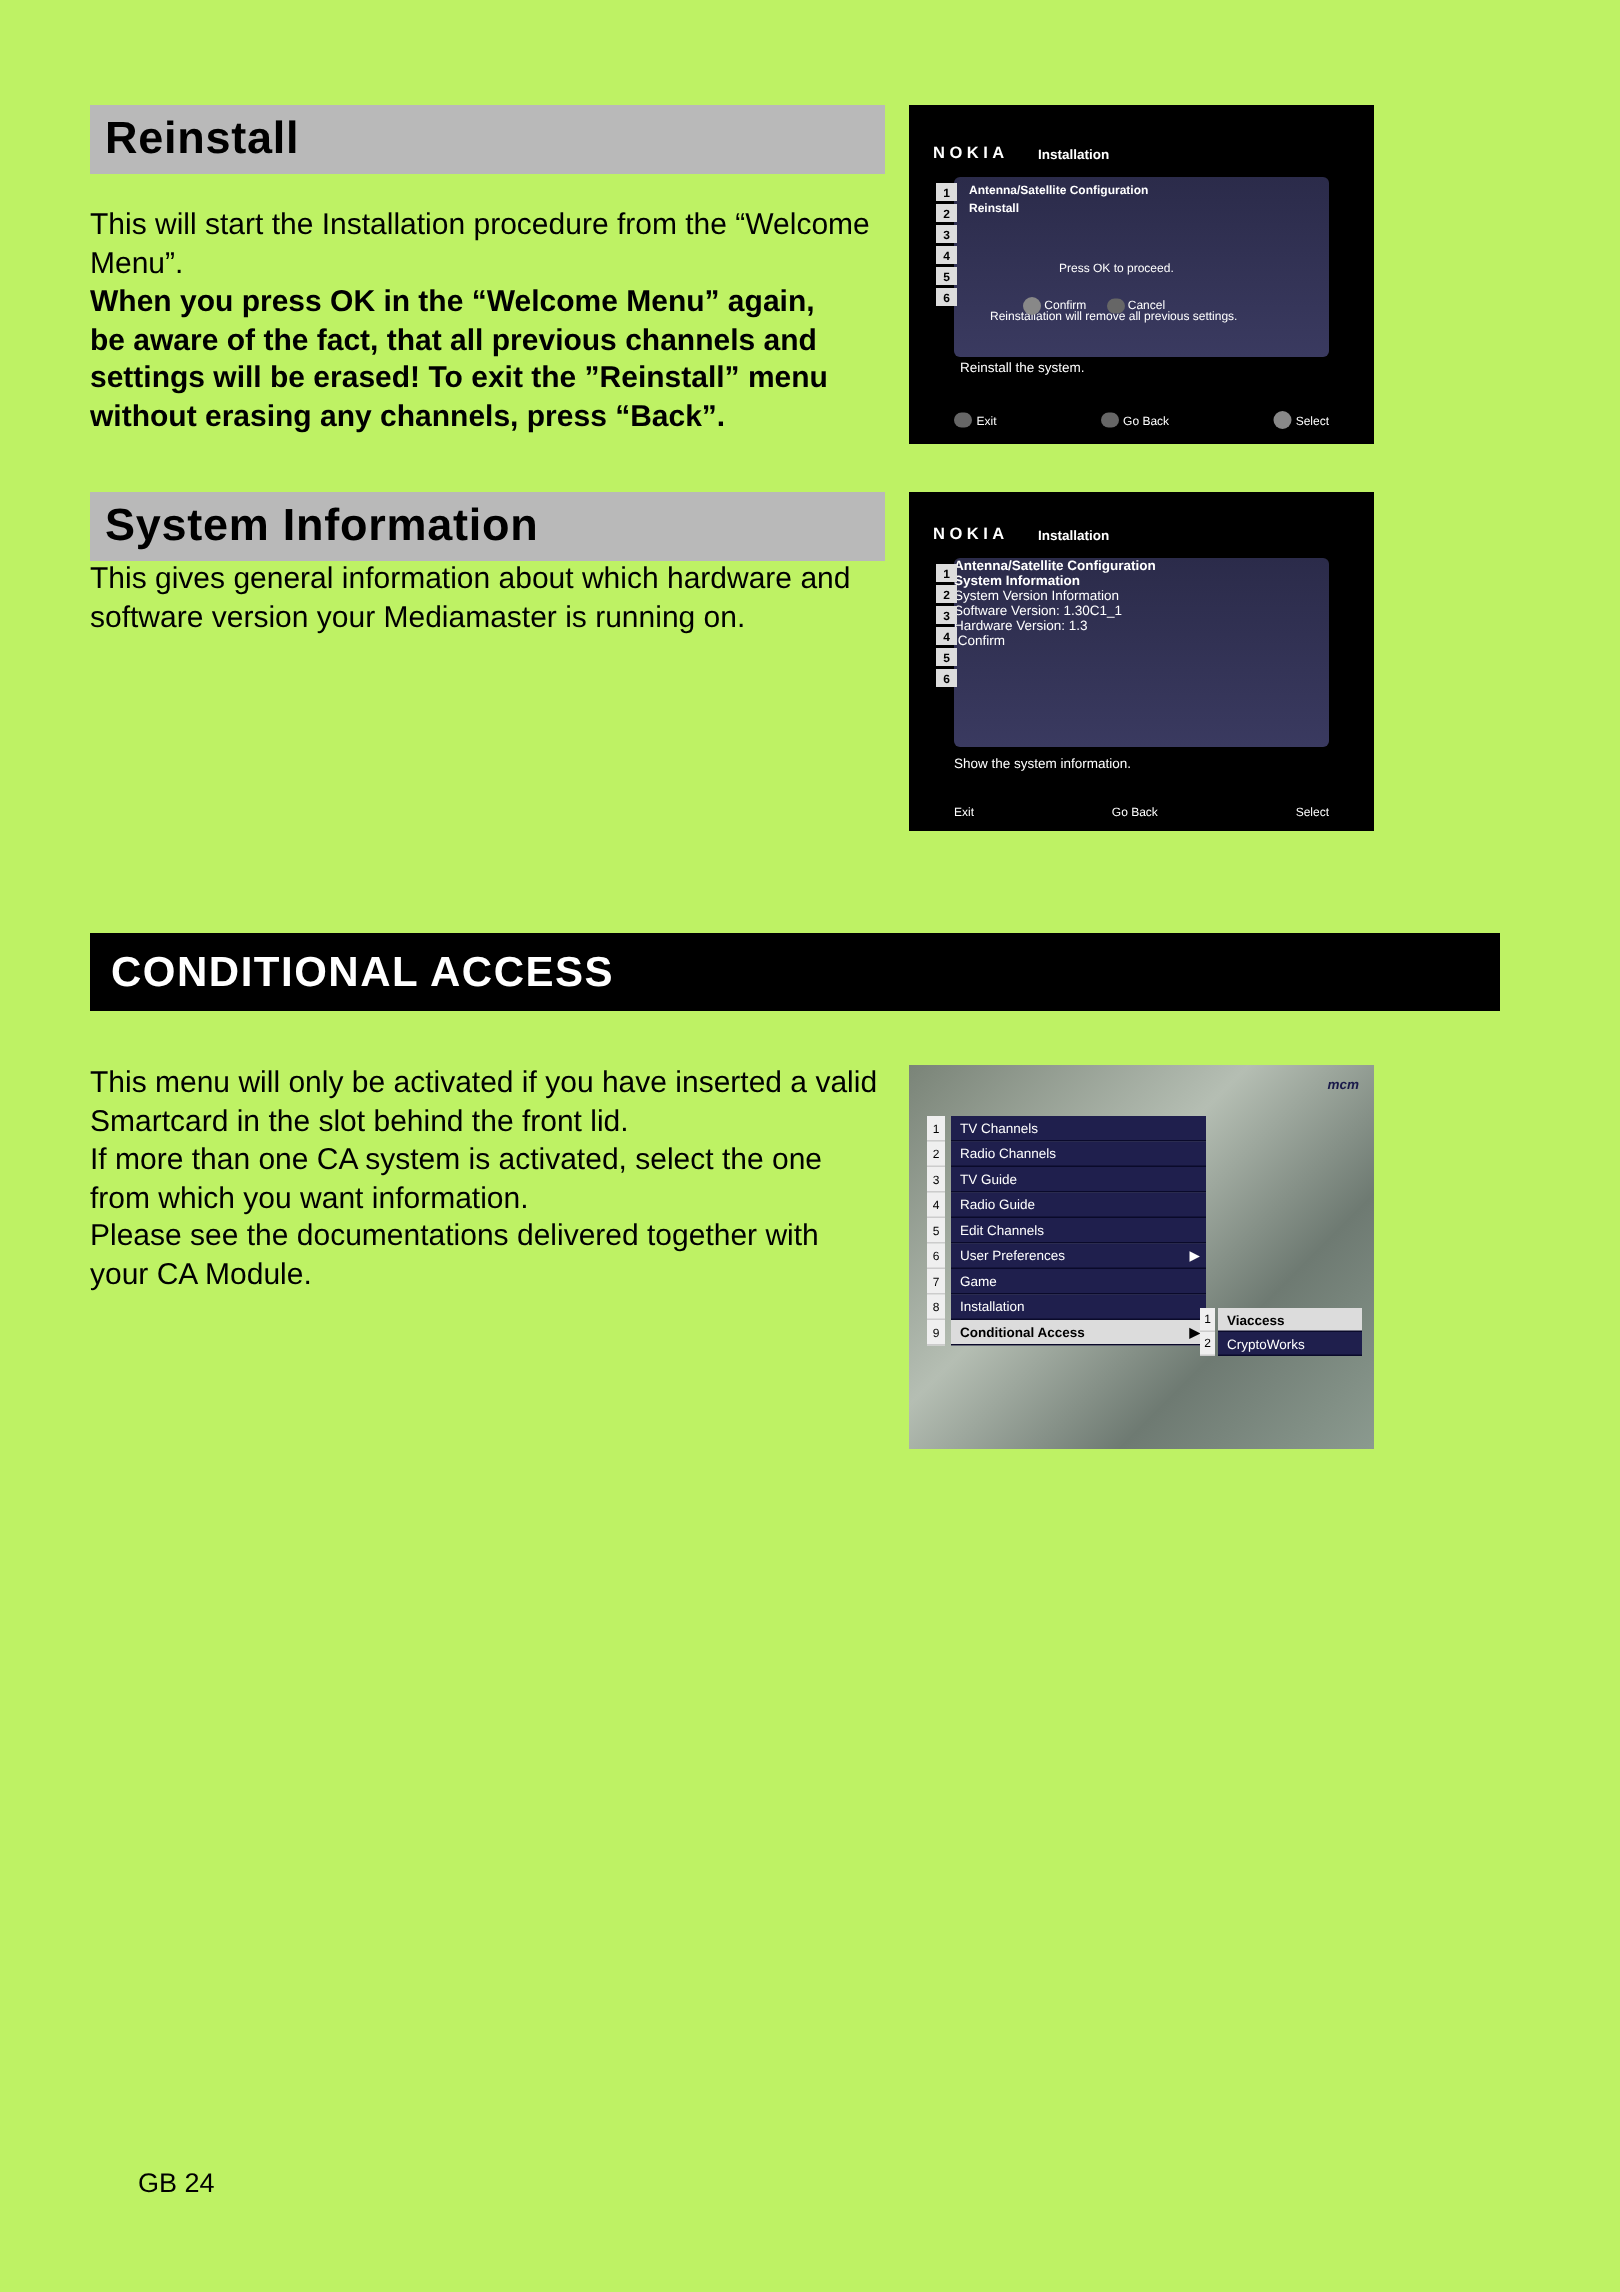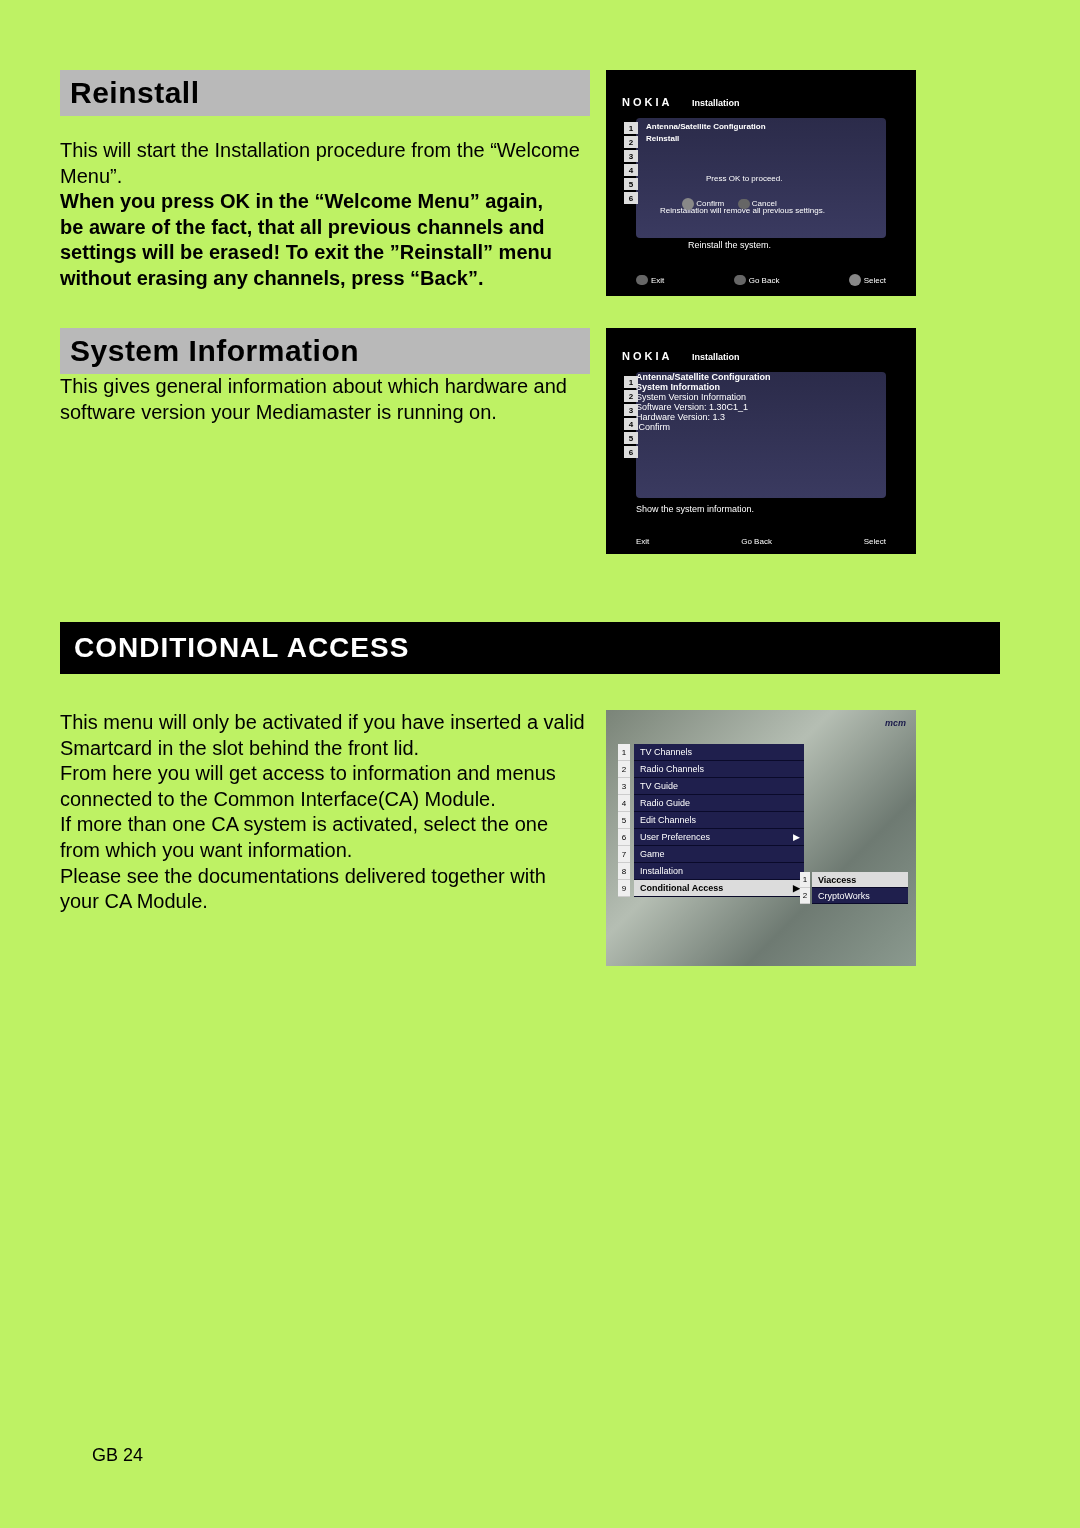--- a/index.html
+++ b/index.html
@@ -17,21 +17,21 @@
   .footer{position:absolute;left:92px;bottom:62px;font-size:18px;text-align:center;}
 
   
   .shot1{width:310px;height:226px;background:#000;position:relative;font-family:Arial,Helvetica,sans-serif;color:#fff;font-size:9px;}
   .shot1 .hdr{position:absolute;left:16px;top:26px;font-size:11px;letter-spacing:3px;font-weight:bold;}
   .shot1 .hdr-sub{position:absolute;left:86px;top:28px;font-size:9px;font-weight:bold;}
   .shot1 .panel{position:absolute;left:30px;top:48px;width:250px;height:120px;background:linear-gradient(#2b2b4a,#3a3a60);border-radius:4px;}
   .shot1 .numcol{position:absolute;left:-12px;top:4px;}
   .shot1 .numbox{width:14px;height:12px;background:#ddd;color:#000;font-size:8px;font-weight:bold;display:flex;align-items:center;justify-content:center;margin-bottom:2px;}
   .shot1 .line{position:absolute;left:10px;font-size:8px;}
-  .shot1 .prompt{position:absolute;left:34px;top:170px;font-size:9px;margin-left:48px;}
+  .shot1 .prompt{position:absolute;left:34px;top:170px;font-size:9px;}
   .shot1 .btnrow{position:absolute;left:30px;bottom:10px;width:250px;display:flex;justify-content:space-between;font-size:8px;align-items:center;}
   .shot1 .pill{display:inline-flex;align-items:center;gap:3px;}
   .shot1 .dot{width:12px;height:10px;border-radius:5px;background:#666;}
   .shot1 .okdot{width:12px;height:12px;border-radius:50%;background:#888;}
 
   
   .shot2{width:310px;height:226px;background:#000;position:relative;color:#fff;font-size:9px;}
   .shot2 .hdr{position:absolute;left:16px;top:22px;font-size:11px;letter-spacing:3px;font-weight:bold;}
   .shot2 .hdr-sub{position:absolute;left:86px;top:24px;font-size:9px;font-weight:bold;}
   .shot2 .panel{position:absolute;left:30px;top:44px;width:250px;height:126px;background:linear-gradient(#2b2b4a,#3a3a60);border-radius:4px;}
@@ -156,21 +156,20 @@
   </div>
 
   <div class="spacer-lg"></div>
 
   <div class="main-heading">CONDITIONAL ACCESS</div>
 
   <div class="row">
     <div class="col-text">
       <div class="body">
         <p>This menu will only be activated if you have inserted a valid Smartcard in the slot behind the front lid.</p>
-        <p>From here you will get access to information and menus connected to the Common Interface(CA) Module.</p>
         <p>If more than one CA system is activated, select the one from which you want information.</p>
         <p>Please see the documentations delivered together with your CA Module.</p>
       </div>
     </div>
     <div class="col-img">
       <div class="shot3">
         <div class="topbar">mcm</div>
         <div class="idx">
           <div class="idxbox">1</div>
           <div class="idxbox">2</div>

